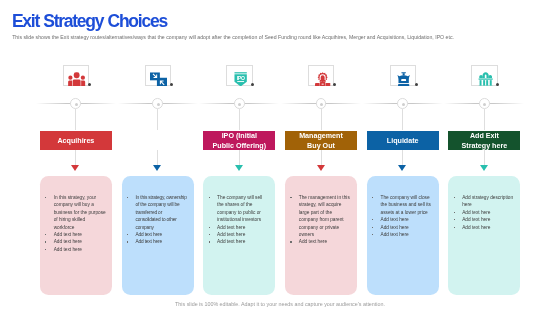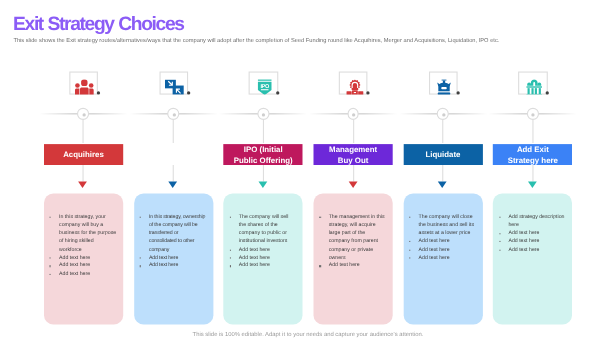--- a/index.html
+++ b/index.html
@@ -1,21 +1,21 @@
 <!DOCTYPE html>
 <html><head>
 <meta charset="utf-8">
 <title>Exit Strategy Choices</title>
 <style>
   html,body{margin:0;padding:0;}
   body{width:560px;height:315px;background:#ffffff;overflow:hidden;
     font-family:"Liberation Sans",sans-serif;-webkit-font-smoothing:antialiased;}
   .slide{position:relative;width:560px;height:315px;background:#fff;}
   .title{position:absolute;left:11.9px;top:12.2px;margin:0;font-size:17.5px;font-weight:bold;
-    color:#8b5cf6;letter-spacing:-1.25px;word-spacing:0.65px;line-height:18px;}
+    color:#1d4ed8;letter-spacing:-1.25px;word-spacing:0.65px;line-height:18px;}
   .subtitle{position:absolute;left:12.2px;top:33.7px;font-size:5.2px;color:#6e6e6e;
     line-height:6px;white-space:nowrap;}
   .footer{position:absolute;left:0;width:560px;top:300.6px;text-align:center;
     font-size:5.35px;line-height:6.2px;color:#9a9a9a;}
   .col{position:absolute;top:0;width:72px;height:315px;}
   .iconbox{position:absolute;left:23.1px;top:65.2px;width:26.4px;height:21.2px;
     box-sizing:border-box;border:0.7px solid #dddddd;}
   .icn{position:absolute;left:4.5px;top:5.5px;width:17.3px;height:14.7px;}
   .cdot{position:absolute;left:24.0px;top:17.3px;width:3px;height:3px;border-radius:50%;background:#404040;}
   .hline{position:absolute;left:-4px;top:103.4px;width:80px;height:1px;
@@ -159,21 +159,21 @@
               <rect x="14.8" y="25.4" width="4.4" height="2.1"></rect>
             </g>
           </svg></div>
       <div class="cdot"></div>
     </div>
     <div class="hline"></div>
     <div class="node">
         <span class="ndot"></span>
       </div>
     <div class="vline"></div>
-    <div class="label" style="background:#6d28d9">
+    <div class="label" style="background:#a16207">
         <span>Management Buy Out</span>
       </div>
     <div class="vline2"></div>
     <div class="tri" style="border-top-color:#D3383A"></div>
     <div class="card" style="background:#F5D7DA">
       <ul class="b">
 <li>The management in this strategy, will acquire large part of the company from parent company or private owners</li>
 <li>Add text here</li>
       </ul>
     </div>
@@ -231,21 +231,21 @@
 <rect x="0.6" y="28.2" width="28.8" height="1.4"></rect>
             </g>
           </svg></div>
       <div class="cdot"></div>
     </div>
     <div class="hline"></div>
     <div class="node">
         <span class="ndot"></span>
       </div>
     <div class="vline"></div>
-    <div class="label" style="background:#3b82f6">
+    <div class="label" style="background:#14532d">
         <span>Add Exit Strategy here</span>
       </div>
     <div class="vline2"></div>
     <div class="tri" style="border-top-color:#29BFAE"></div>
     <div class="card" style="background:#D2F3F0">
       <ul class="b">
 <li>Add strategy description here</li>
 <li>Add text here</li>
 <li>Add text here</li>
 <li>Add text here</li>

